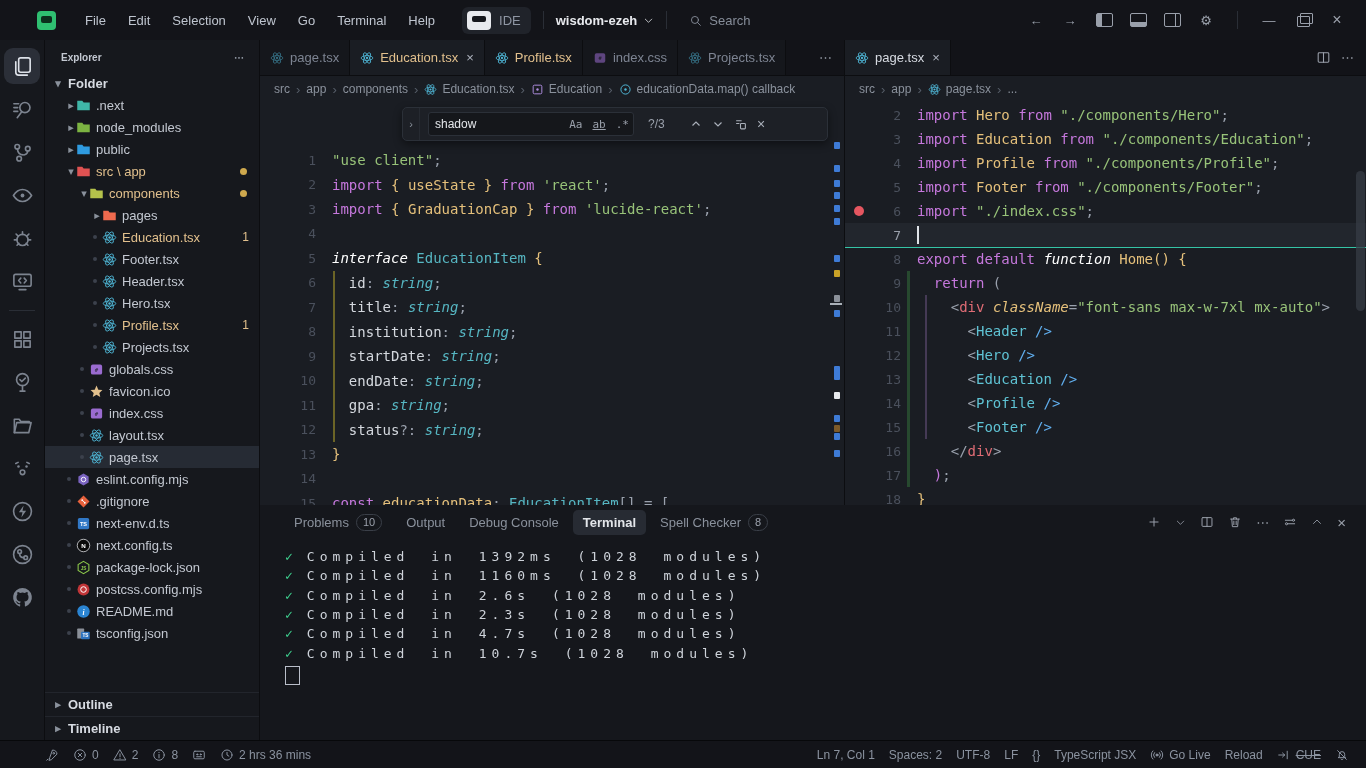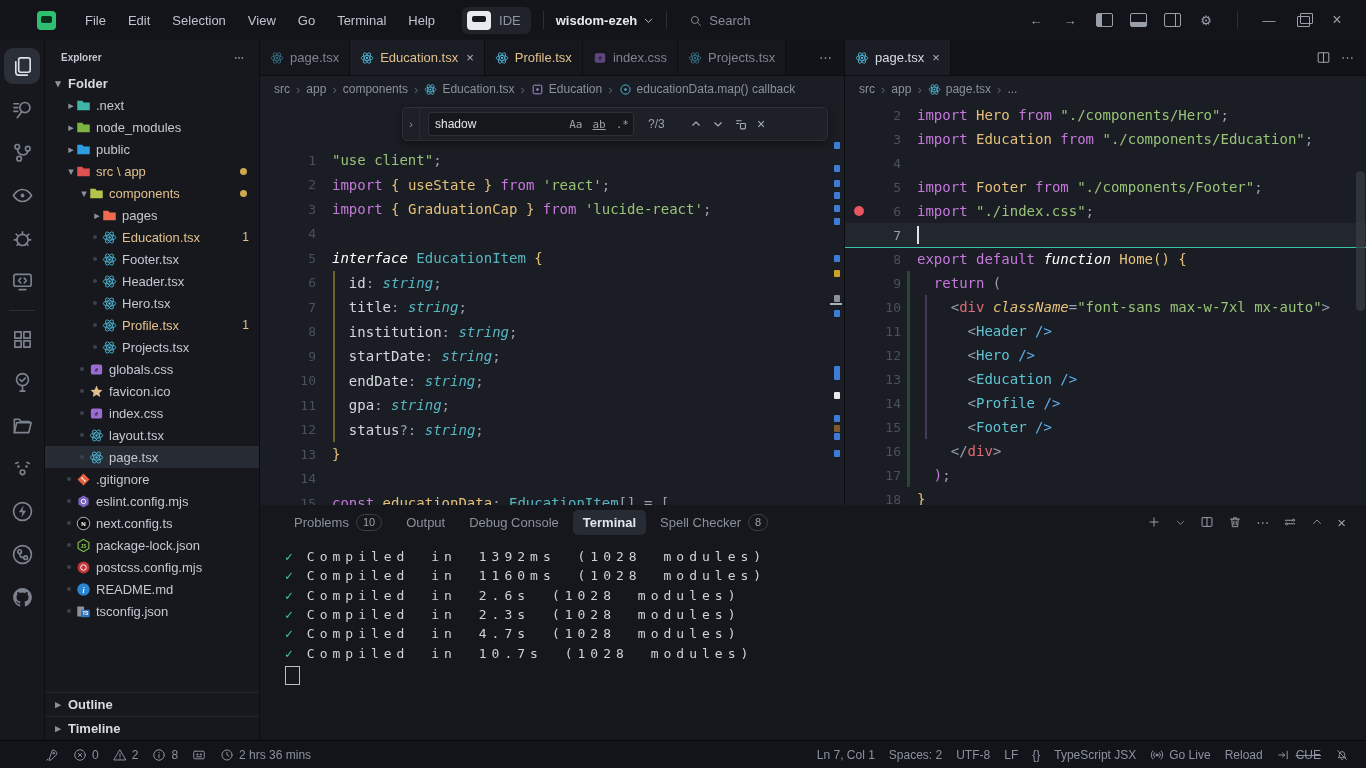--- a/index.html
+++ b/index.html
@@ -495,37 +495,47 @@
             </g>
             <circle cx="12" cy="12" r="2" fill="#4fb8d8"></circle>
           </svg>
         </span>
         <span class="lbl">page.tsx</span>
       </div>
       <div class="trow" style="padding-left:21px">
         <span class="bullet"></span>
         <span class="ficon">
           <svg width="15" height="15" viewBox="0 0 24 24">
+            <path d="M12 2.5l8.2 4.8v9.4L12 21.5l-8.2-4.8V7.3z" fill="#7a63c0"></path>
+            <circle cx="12" cy="12" r="3.6" fill="none" stroke="#fff" stroke-width="1.5"></circle>
+          </svg>
+        </span>
+        <span class="lbl">eslint.config.mjs</span>
+      </div>
+      <div class="trow" style="padding-left:21px">
+        <span class="bullet"></span>
+        <span class="ficon">
+          <svg width="15" height="15" viewBox="0 0 24 24">
             <path d="M12 2.4L21.6 12 12 21.6 2.4 12z" fill="#e8613c"></path>
             <circle cx="10" cy="10" r="1.5" fill="#fff"></circle>
             <circle cx="14" cy="14" r="1.5" fill="#fff"></circle>
             <path d="M10.8 10.8l2.4 2.4" stroke="#fff" stroke-width="1.4"></path>
           </svg>
         </span>
         <span class="lbl">.gitignore</span>
       </div>
       <div class="trow" style="padding-left:21px">
         <span class="bullet"></span>
         <span class="ficon">
           <svg width="15" height="15" viewBox="0 0 24 24">
-            <path d="M12 2.5l8.2 4.8v9.4L12 21.5l-8.2-4.8V7.3z" fill="#7a63c0"></path>
-            <circle cx="12" cy="12" r="3.6" fill="none" stroke="#fff" stroke-width="1.5"></circle>
-          </svg>
-        </span>
-        <span class="lbl">eslint.config.mjs</span>
+            <rect x="3" y="3" width="18" height="18" rx="2.5" fill="#3178c6"></rect>
+            <text x="12" y="16.5" font-size="9" text-anchor="middle" fill="#fff" font-family="Liberation Sans" font-weight="bold">TS</text>
+          </svg>
+        </span>
+        <span class="lbl">next-env.d.ts</span>
       </div>
       <div class="trow" style="padding-left:21px">
         <span class="bullet"></span>
         <span class="ficon">
           <svg width="15" height="15" viewBox="0 0 24 24">
             <circle cx="12" cy="12" r="10" fill="#0a0a0a" stroke="#e8eaee" stroke-width="1.2"></circle>
             <text x="12" y="16" font-size="10" text-anchor="middle" fill="#fff" font-family="Liberation Sans" font-weight="bold">N</text>
           </svg>
         </span>
         <span class="lbl">next.config.ts</span>
@@ -857,20 +867,21 @@
           <span class="ctext"><span class="tk-kw">import </span><span class="tk-imp">Hero</span><span class="tk-kw"> from </span><span class="tk-str">"./components/Hero"</span><span class="tk-pun">;</span></span>
       </div>
         <div class="cline" style="top:26px">
 
       <span class="lnum">3</span>
           <span class="ctext"><span class="tk-kw">import </span><span class="tk-imp">Education</span><span class="tk-kw"> from </span><span class="tk-str">"./components/Education"</span><span class="tk-pun">;</span></span>
       </div>
         <div class="cline" style="top:50px">
 
       <span class="lnum">4</span>
+          <span class="ctext"><span class="tk-kw">import </span><span class="tk-imp">Profile</span><span class="tk-kw"> from </span><span class="tk-str">"./components/Profile"</span><span class="tk-pun">;</span></span>
       </div>
         <div class="cline" style="top:74px">
 
       <span class="lnum">5</span>
           <span class="ctext"><span class="tk-kw">import </span><span class="tk-imp">Footer</span><span class="tk-kw"> from </span><span class="tk-str">"./components/Footer"</span><span class="tk-pun">;</span></span>
       </div>
         <div class="cline" style="top:98px">
       <span class="bpdot"></span>
       <span class="lnum">6</span>
           <span class="ctext"><span class="tk-kw">import </span><span class="tk-str">"./index.css"</span><span class="tk-pun">;</span></span>

